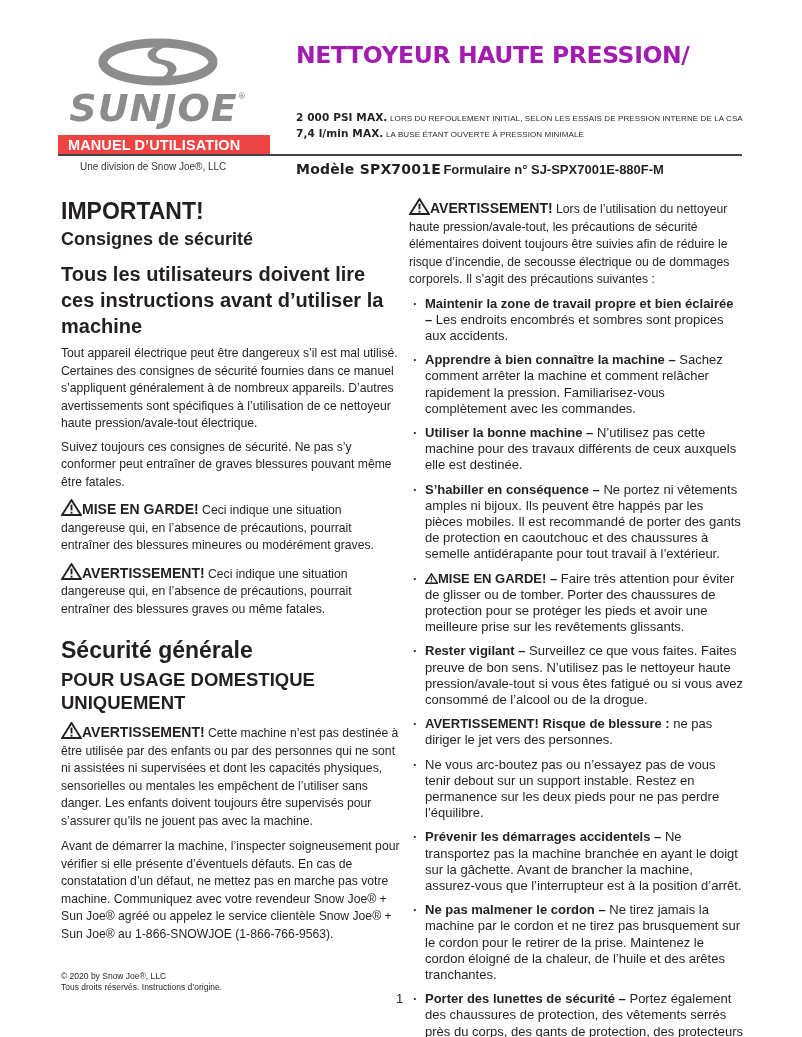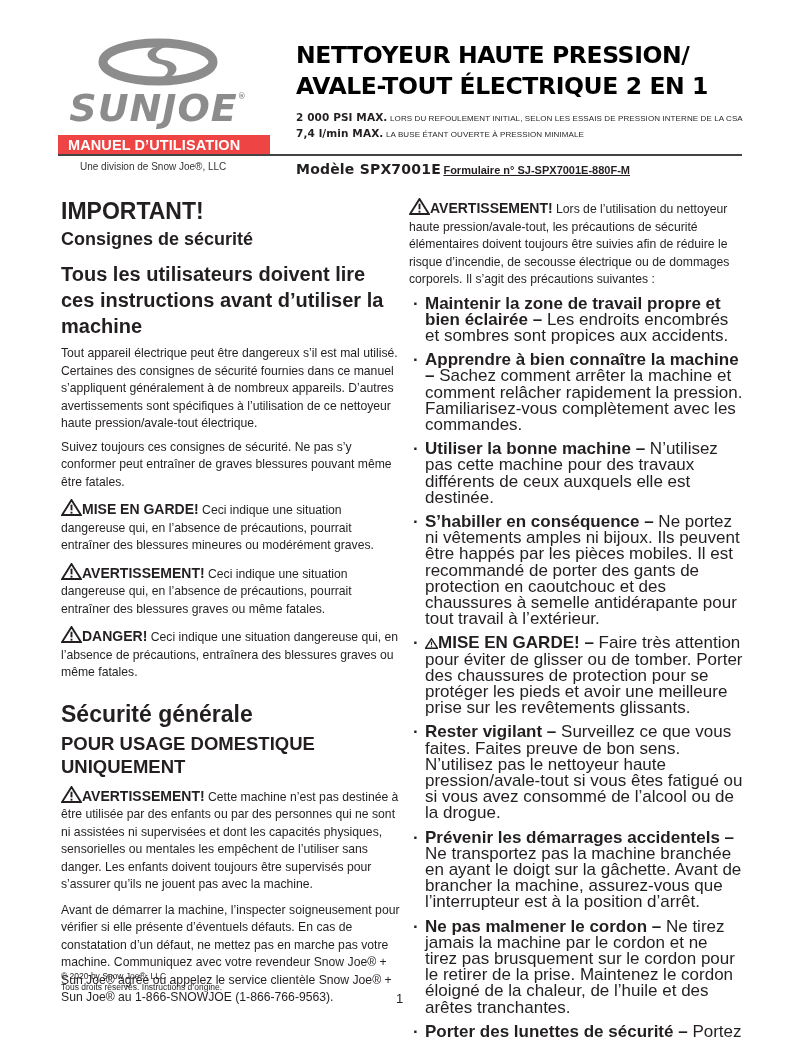--- a/index.html
+++ b/index.html
@@ -15,49 +15,49 @@
   .logo-word sup { font-size: 8px; font-style: normal; vertical-align: top; position: relative; top: 6px; }
 
   .manual-banner { position: absolute; left: 58px; top: 135px; width: 212px; height: 20px;
     background: #ef4444; color: #fff; font-weight: bold; font-size: 14.5px; line-height: 20px;
     padding-left: 10px; letter-spacing: 0.1px; }
   .header-rule { position: absolute; left: 58px; top: 154px; width: 684px; height: 2px; background: #444; }
   .division { position: absolute; left: 80px; top: 161px; font-size: 10px; color: #333; }
 
   .title { position: absolute; left: 296px; top: 40px; width: 450px;
     font-family: "DejaVu Sans", sans-serif; font-weight: bold; font-size: 23.5px; line-height: 31px;
-    letter-spacing: -0.4px; color: #000000; }
+    letter-spacing: -0.4px; color: #a21caf; }
   .spec { position: absolute; left: 296px; font-size: 9px; color: #231f20; letter-spacing: 0.1px; }
   .spec b { font-family: "DejaVu Sans", sans-serif; font-size: 10.5px; }
   .spec .small { font-size: 8px; text-transform: uppercase; }
   .spec1 { top: 111px; }
   .spec2 { top: 127px; }
 
   .model { position: absolute; left: 296px; top: 161px; font-size: 9px; }
   .model b { font-family: "DejaVu Sans", sans-serif; font-size: 14px; font-weight: bold; letter-spacing: 0.2px; }
-  .model span.form { font-weight: bold; font-size: 11px; text-decoration: underline; }
+  .model span.form { font-weight: bold; font-size: 13px; }
 
   
   .col { position: absolute; top: 198px; width: 340px; }
   .col-left { left: 61px; }
   .col-right { left: 409px; width: 335px; }
 
   h1.important { font-size: 23px; font-weight: bold; line-height: 27px; }
   h2.sub { font-size: 18px; font-weight: bold; line-height: 24px; margin-top: 2px; color: #231f20; }
   h2.users { font-size: 20px; font-weight: bold; line-height: 26px; margin-top: 10px; }
   p.body { font-size: 12.2px; line-height: 17.5px; margin-top: 6px; color: #231f20; }
   .warn-label { font-weight: bold; font-size: 14px; }
   .tri { display: inline-block; width: 21px; height: 17px; vertical-align: -2px; }
   .tri-sm { display: inline-block; width: 13px; height: 11px; vertical-align: -1px; }
 
   h1.general { font-size: 23px; font-weight: bold; line-height: 27px; margin-top: 19px; }
   h2.domestic { font-size: 18.5px; font-weight: bold; line-height: 23px; margin-top: 4px; }
 
   .bullets { list-style: none; margin-top: 7px; }
-  .bullets li { position: relative; padding-left: 16px; font-size: 17px; line-height: 16.2px; margin-bottom: 8px; }
+  .bullets li { position: relative; padding-left: 16px; font-size: 13px; line-height: 16.2px; margin-bottom: 8px; }
   .bullets li::before { content: "·"; position: absolute; left: 4px; top: 0; font-weight: bold; }
   .bullets li b { font-weight: bold; }
 
   .footer { position: absolute; left: 61px; top: 971px; font-size: 8.5px; line-height: 11px; color: #231f20; }
   .page-num { position: absolute; left: 396px; top: 991px; font-size: 13px; }
 </style>
 </head>
 <body>
 
 <div class="logo">
@@ -67,21 +67,20 @@
   </svg>
   <div class="logo-word"><span>SUNJOE</span><sup>®</sup></div>
 </div>
 
 <div class="manual-banner">MANUEL D’UTILISATION</div>
 <div class="header-rule"></div>
 <div class="division">Une division de Snow Joe®, LLC</div>
 
 <div class="title">
   <div>NETTOYEUR HAUTE PRESSION/</div>
-  <div>AVALE-TOUT ÉLECTRIQUE 2 EN 1</div>
 </div>
 <div class="spec spec1">
   <b>2 000 PSI MAX.</b> <span class="small">LORS DU REFOULEMENT INITIAL, SELON LES ESSAIS DE PRESSION INTERNE DE LA CSA</span>
 </div>
 <div class="spec spec2">
   <b>7,4 l/min MAX.</b> <span class="small">LA BUSE ÉTANT OUVERTE À PRESSION MINIMALE</span>
 </div>
 <div class="model">
   <b>Modèle SPX7001E</b>
   <span class="form">Formulaire n° SJ-SPX7001E-880F-M</span>
@@ -101,27 +100,20 @@
         <rect x="10" y="13.5" width="2" height="2" fill="#231f20"></rect>
       </svg><span class="warn-label">MISE EN GARDE!</span><span> Ceci indique une situation dangereuse qui, en l’absence de précautions, pourrait entraîner des blessures mineures ou modérément graves.</span>
   </p>
   <p class="body" style="margin-top:8px">
     <svg class="tri" viewBox="0 0 22 18">
         <path d="M11 1 L21 17 L1 17 Z" fill="none" stroke="#231f20" stroke-width="2"></path>
         <rect x="10" y="6" width="2" height="6" fill="#231f20"></rect>
         <rect x="10" y="13.5" width="2" height="2" fill="#231f20"></rect>
       </svg><span class="warn-label">AVERTISSEMENT!</span><span> Ceci indique une situation dangereuse qui, en l’absence de précautions, pourrait entraîner des blessures graves ou même fatales.</span>
   </p>
-  <p class="body" style="margin-top:8px">
-    <svg class="tri" viewBox="0 0 22 18">
-        <path d="M11 1 L21 17 L1 17 Z" fill="none" stroke="#231f20" stroke-width="2"></path>
-        <rect x="10" y="6" width="2" height="6" fill="#231f20"></rect>
-        <rect x="10" y="13.5" width="2" height="2" fill="#231f20"></rect>
-      </svg><span class="warn-label">DANGER!</span><span> Ceci indique une situation dangereuse qui, en l’absence de précautions, entraînera des blessures graves ou même fatales.</span>
-  </p>
 
   <h1 class="general">Sécurité générale</h1>
   <h2 class="domestic">POUR USAGE DOMESTIQUE UNIQUEMENT</h2>
   <p class="body" style="margin-top:8px">
     <svg class="tri" viewBox="0 0 22 18">
         <path d="M11 1 L21 17 L1 17 Z" fill="none" stroke="#231f20" stroke-width="2"></path>
         <rect x="10" y="6" width="2" height="6" fill="#231f20"></rect>
         <rect x="10" y="13.5" width="2" height="2" fill="#231f20"></rect>
       </svg><span class="warn-label">AVERTISSEMENT!</span><span> Cette machine n’est pas destinée à être utilisée par des enfants ou par des personnes qui ne sont ni assistées ni supervisées et dont les capacités physiques, sensorielles ou mentales les empêchent de l’utiliser sans danger. Les enfants doivent toujours être supervisés pour s’assurer qu’ils ne jouent pas avec la machine.</span>
   </p>
@@ -140,20 +132,22 @@
     <li><b>Maintenir la zone de travail propre et bien éclairée –</b><span> Les endroits encombrés et sombres sont propices aux accidents.</span></li>
     <li><b>Apprendre à bien connaître la machine –</b><span> Sachez comment arrêter la machine et comment relâcher rapidement la pression. Familiarisez-vous complètement avec les commandes.</span></li>
     <li><b>Utiliser la bonne machine –</b><span> N’utilisez pas cette machine pour des travaux différents de ceux auxquels elle est destinée.</span></li>
     <li><b>S’habiller en conséquence –</b><span> Ne portez ni vêtements amples ni bijoux. Ils peuvent être happés par les pièces mobiles. Il est recommandé de porter des gants de protection en caoutchouc et des chaussures à semelle antidérapante pour tout travail à l’extérieur.</span></li>
     <li><svg class="tri-sm" viewBox="0 0 22 18">
           <path d="M11 1 L21 17 L1 17 Z" fill="none" stroke="#231f20" stroke-width="2.4"></path>
           <rect x="10" y="6" width="2" height="6" fill="#231f20"></rect>
           <rect x="10" y="13.5" width="2" height="2" fill="#231f20"></rect>
         </svg><b>MISE EN GARDE! –</b><span> Faire très attention pour éviter de glisser ou de tomber. Porter des chaussures de protection pour se protéger les pieds et avoir une meilleure prise sur les revêtements glissants.</span></li>
     <li><b>Rester vigilant –</b><span> Surveillez ce que vous faites. Faites preuve de bon sens. N’utilisez pas le nettoyeur haute pression/avale-tout si vous êtes fatigué ou si vous avez consommé de l’alcool ou de la drogue.</span></li>
+    <li><b>AVERTISSEMENT! Risque de blessure :</b><span> ne pas diriger le jet vers des personnes.</span></li>
+    <li><span>Ne vous arc-boutez pas ou n’essayez pas de vous tenir debout sur un support instable. Restez en permanence sur les deux pieds pour ne pas perdre l’équilibre.</span></li>
     <li><b>Prévenir les démarrages accidentels –</b><span> Ne transportez pas la machine branchée en ayant le doigt sur la gâchette. Avant de brancher la machine, assurez-vous que l’interrupteur est à la position d’arrêt.</span></li>
     <li><b>Ne pas malmener le cordon –</b><span> Ne tirez jamais la machine par le cordon et ne tirez pas brusquement sur le cordon pour le retirer de la prise. Maintenez le cordon éloigné de la chaleur, de l’huile et des arêtes tranchantes.</span></li>
     <li><b>Porter des lunettes de sécurité –</b><span> Portez également des chaussures de protection, des vêtements serrés près du corps, des gants de protection, des protecteurs d’oreille et une protection de la tête.</span></li>
   </ul>
 
 </div>
 
 <div class="footer">
   <div>© 2020 by Snow Joe®, LLC</div>
   <div>Tous droits réservés. Instructions d’origine.</div>

